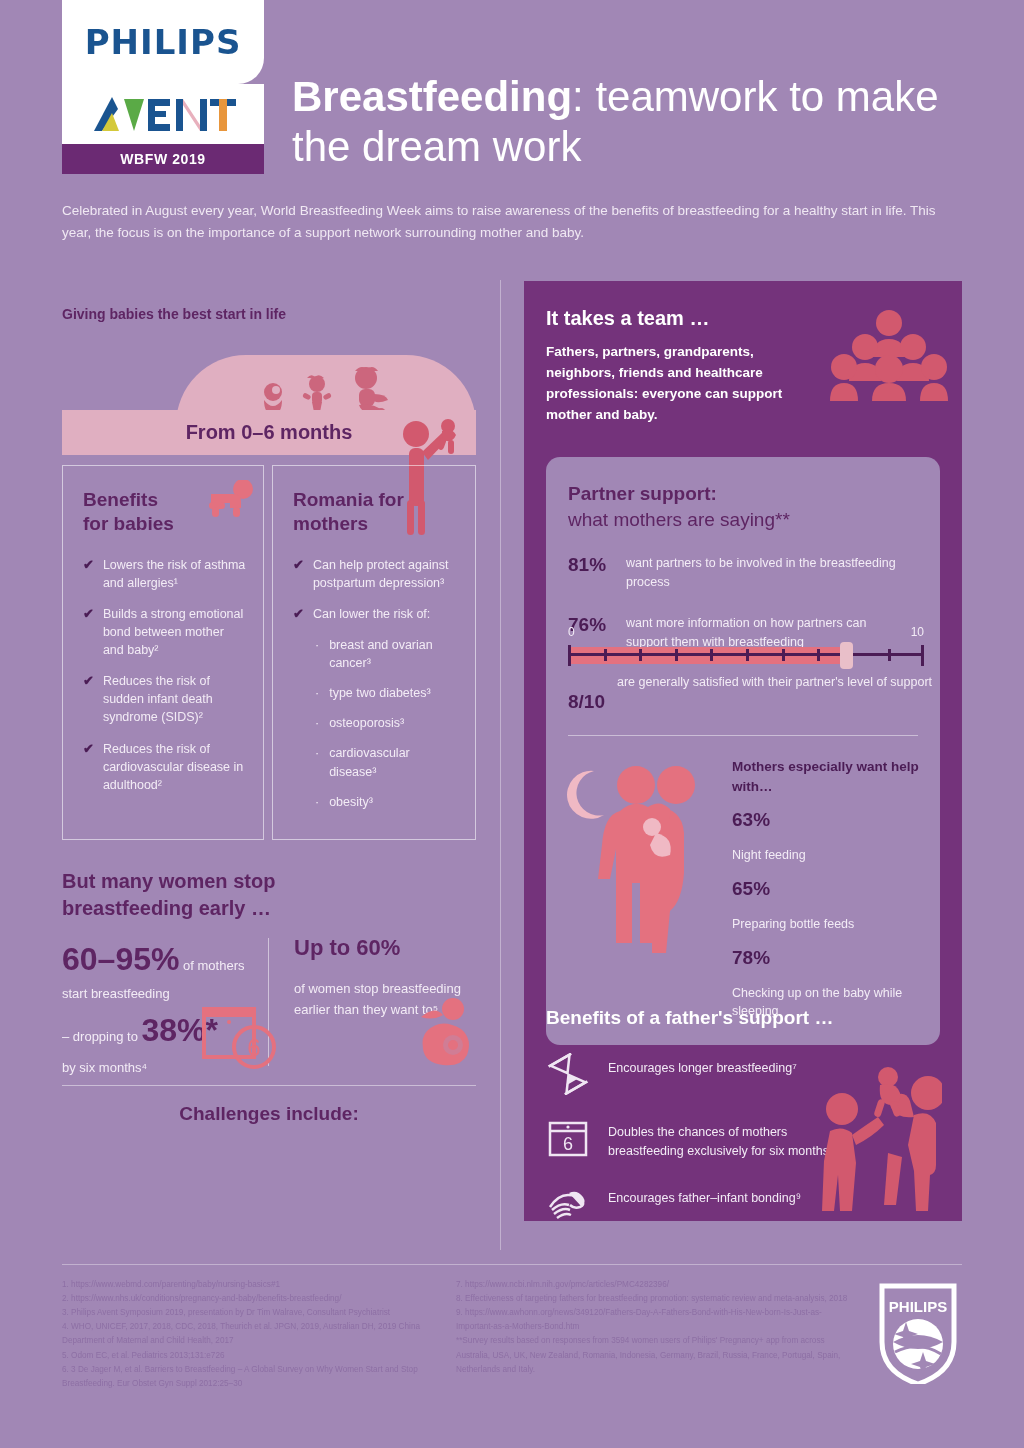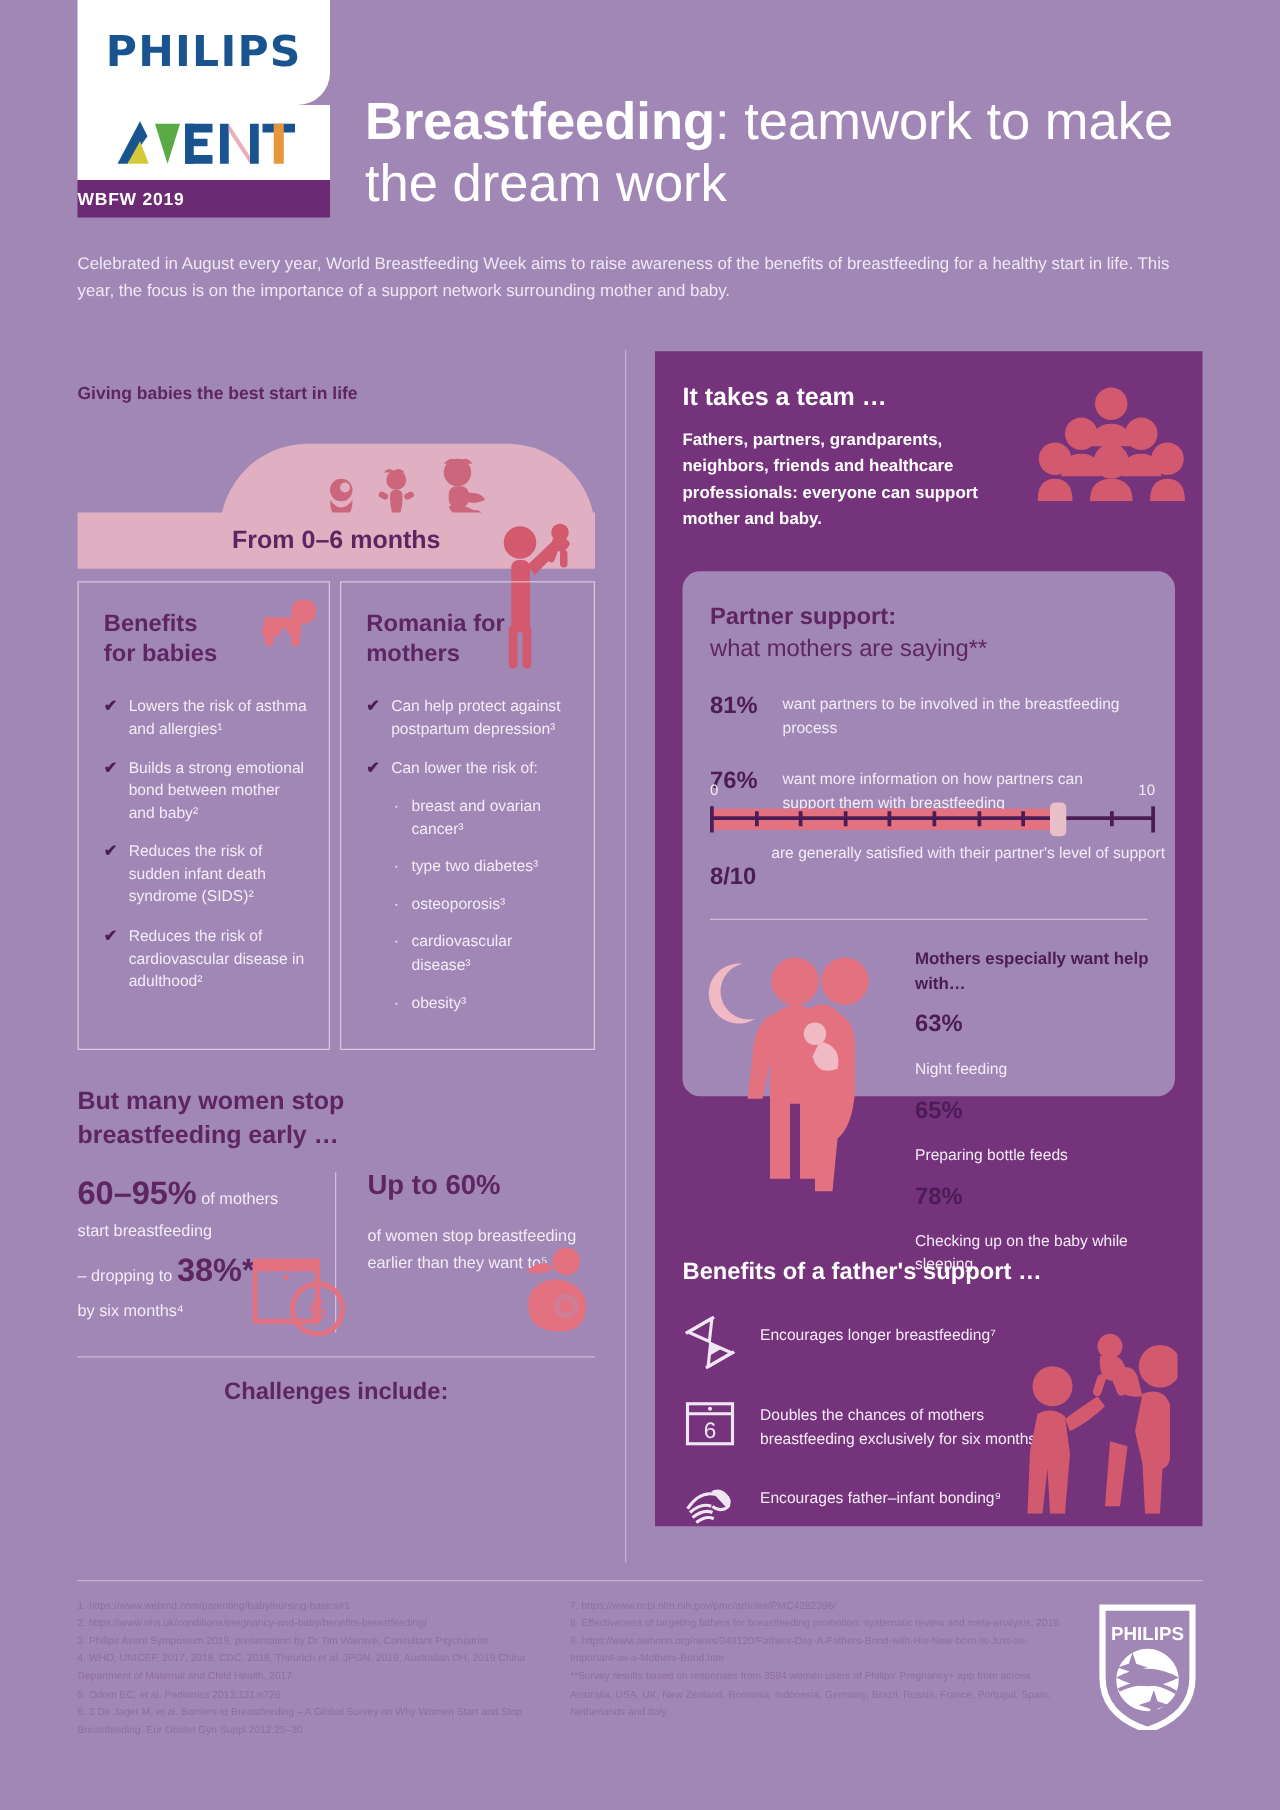--- a/index.html
+++ b/index.html
@@ -24,21 +24,21 @@
     color:#1a5490; font-weight:bold; font-size:34px; letter-spacing:1px;
     font-family:"DejaVu Sans", sans-serif;
   }
   .logo-avent {
     position:absolute; left:0; top:84px; width:202px; height:60px;
     background:#ffffff; display:flex; align-items:center; justify-content:center;
   }
   .logo-avent svg { display:block; }
   .logo-wbfw {
     position:absolute; left:0; top:144px; width:202px; height:30px;
-    background:#6b2a73; display:flex; align-items:center; 
+    background:#6b2a73; display:flex; align-items:center; justify-content:center;
   }
   .logo-wbfw span { color:#ffffff; font-size:14px; font-weight:bold; letter-spacing:.6px; }
 
   
   .headline {
     position:absolute; left:292px; top:72px; width:690px;
     font-size:42px; line-height:1.18; font-weight:300; color:#ffffff;
   }
   .headline b { font-weight:bold; }
   .intro {
@@ -98,21 +98,21 @@
     position:absolute; left:62px; top:868px; width:420px;
     font-size:20px; font-weight:bold; line-height:1.35; color:#5e2563;
   }
   .stats-row { position:absolute; left:62px; top:935px; width:414px; height:130px; }
   .stat-left { position:absolute; left:0; top:0; width:205px; }
   .stat-right { position:absolute; left:232px; top:0; width:182px; }
   .divider-mid {
     position:absolute; left:268px; top:938px; width:1px; height:128px;
     background:rgba(255,255,255,.5);
   }
-  .big-num { font-size:26px; font-weight:bold; color:#5e2563; }
+  .big-num { font-size:32px; font-weight:bold; color:#5e2563; }
   .stat-left .line1 { font-size:13px; color:#f3ecf6; line-height:1.5; }
   .stat-left .body { font-size:13px; color:#f3ecf6; line-height:1.65; }
   .stat-right .head { font-size:22px; font-weight:bold; color:#5e2563; margin-bottom:18px; }
   .stat-right .body { font-size:13px; color:#f3ecf6; line-height:1.6; }
   .cal-icon { position:absolute; left:140px; top:70px; }
   .bf-icon { position:absolute; left:355px; top:62px; }
 
   .divider-h {
     position:absolute; left:62px; top:1085px; width:414px; height:1px;
     background:rgba(255,255,255,.45);
@@ -134,21 +134,21 @@
   .r-panel {
     position:absolute; left:524px; top:281px; width:438px; height:940px;
     background:#74337b;
   }
   .r-top { position:absolute; left:22px; top:26px; width:400px; }
   .r-top h2 { font-size:20px; font-weight:bold; color:#ffffff; margin-bottom:12px; }
   .r-top p { font-size:13.5px; line-height:1.55; font-weight:bold; color:#ffffff; width:260px; }
   .team-fig { position:absolute; right:14px; top:28px; }
 
   .r-inner {
-    position:absolute; left:22px; top:176px; width:394px; height:420px;
+    position:absolute; left:22px; top:176px; width:394px; height:588px;
     background:#a187b5; border-radius:14px; padding:24px 30px 0 22px;
   }
   .r-inner h3 { font-size:19px; font-weight:bold; color:#5e2563; line-height:1.35; }
   .r-inner h3 .light { font-weight:300; color:#5e2563; }
   .pct-row { display:flex; gap:14px; margin-top:22px; }
   .pct-row .pct { font-size:19px; font-weight:bold; color:#4b1c55; min-width:44px; }
   .pct-row .txt { font-size:12.5px; line-height:1.5; color:#f3ecf6; }
 
   .slider-wrap { position:absolute; left:22px; top:168px; width:356px; }
   .slider-labels { display:flex; justify-content:space-between; font-size:12px; color:#f3ecf6; }

